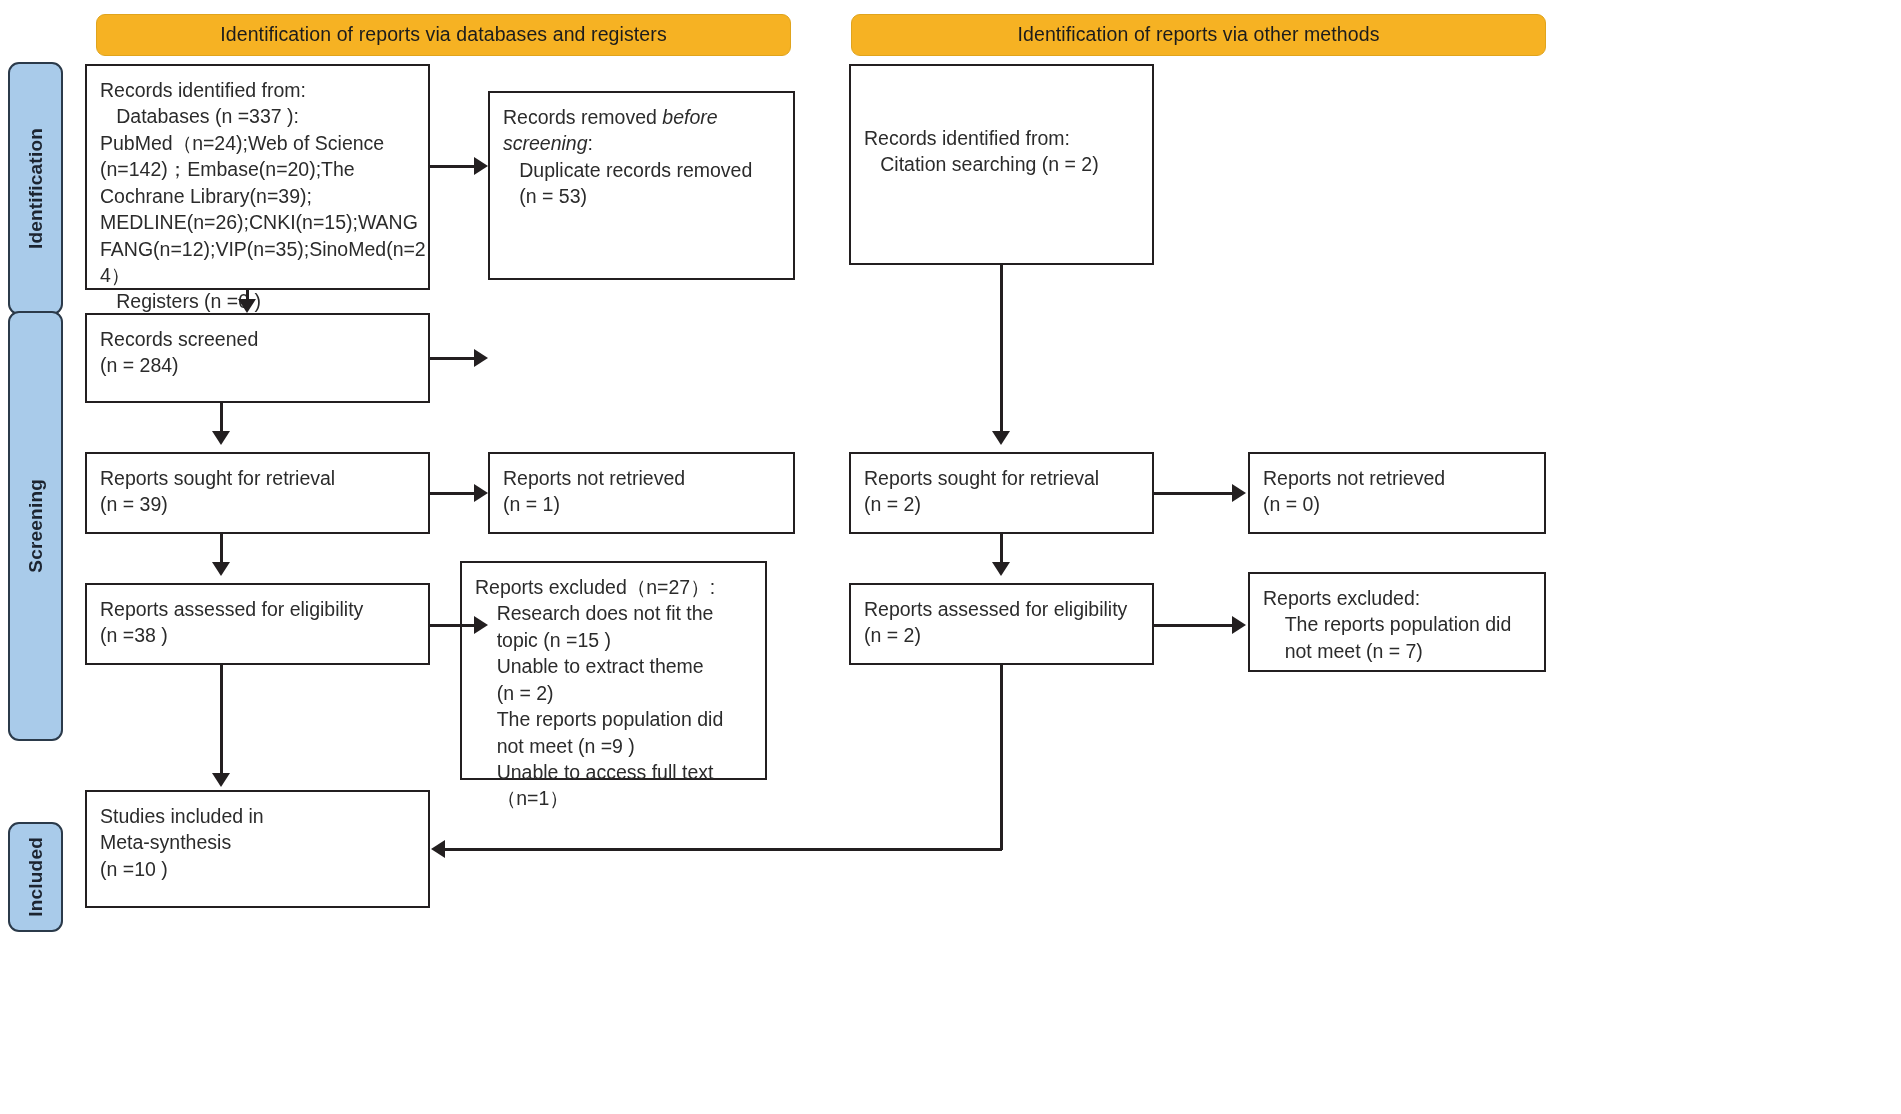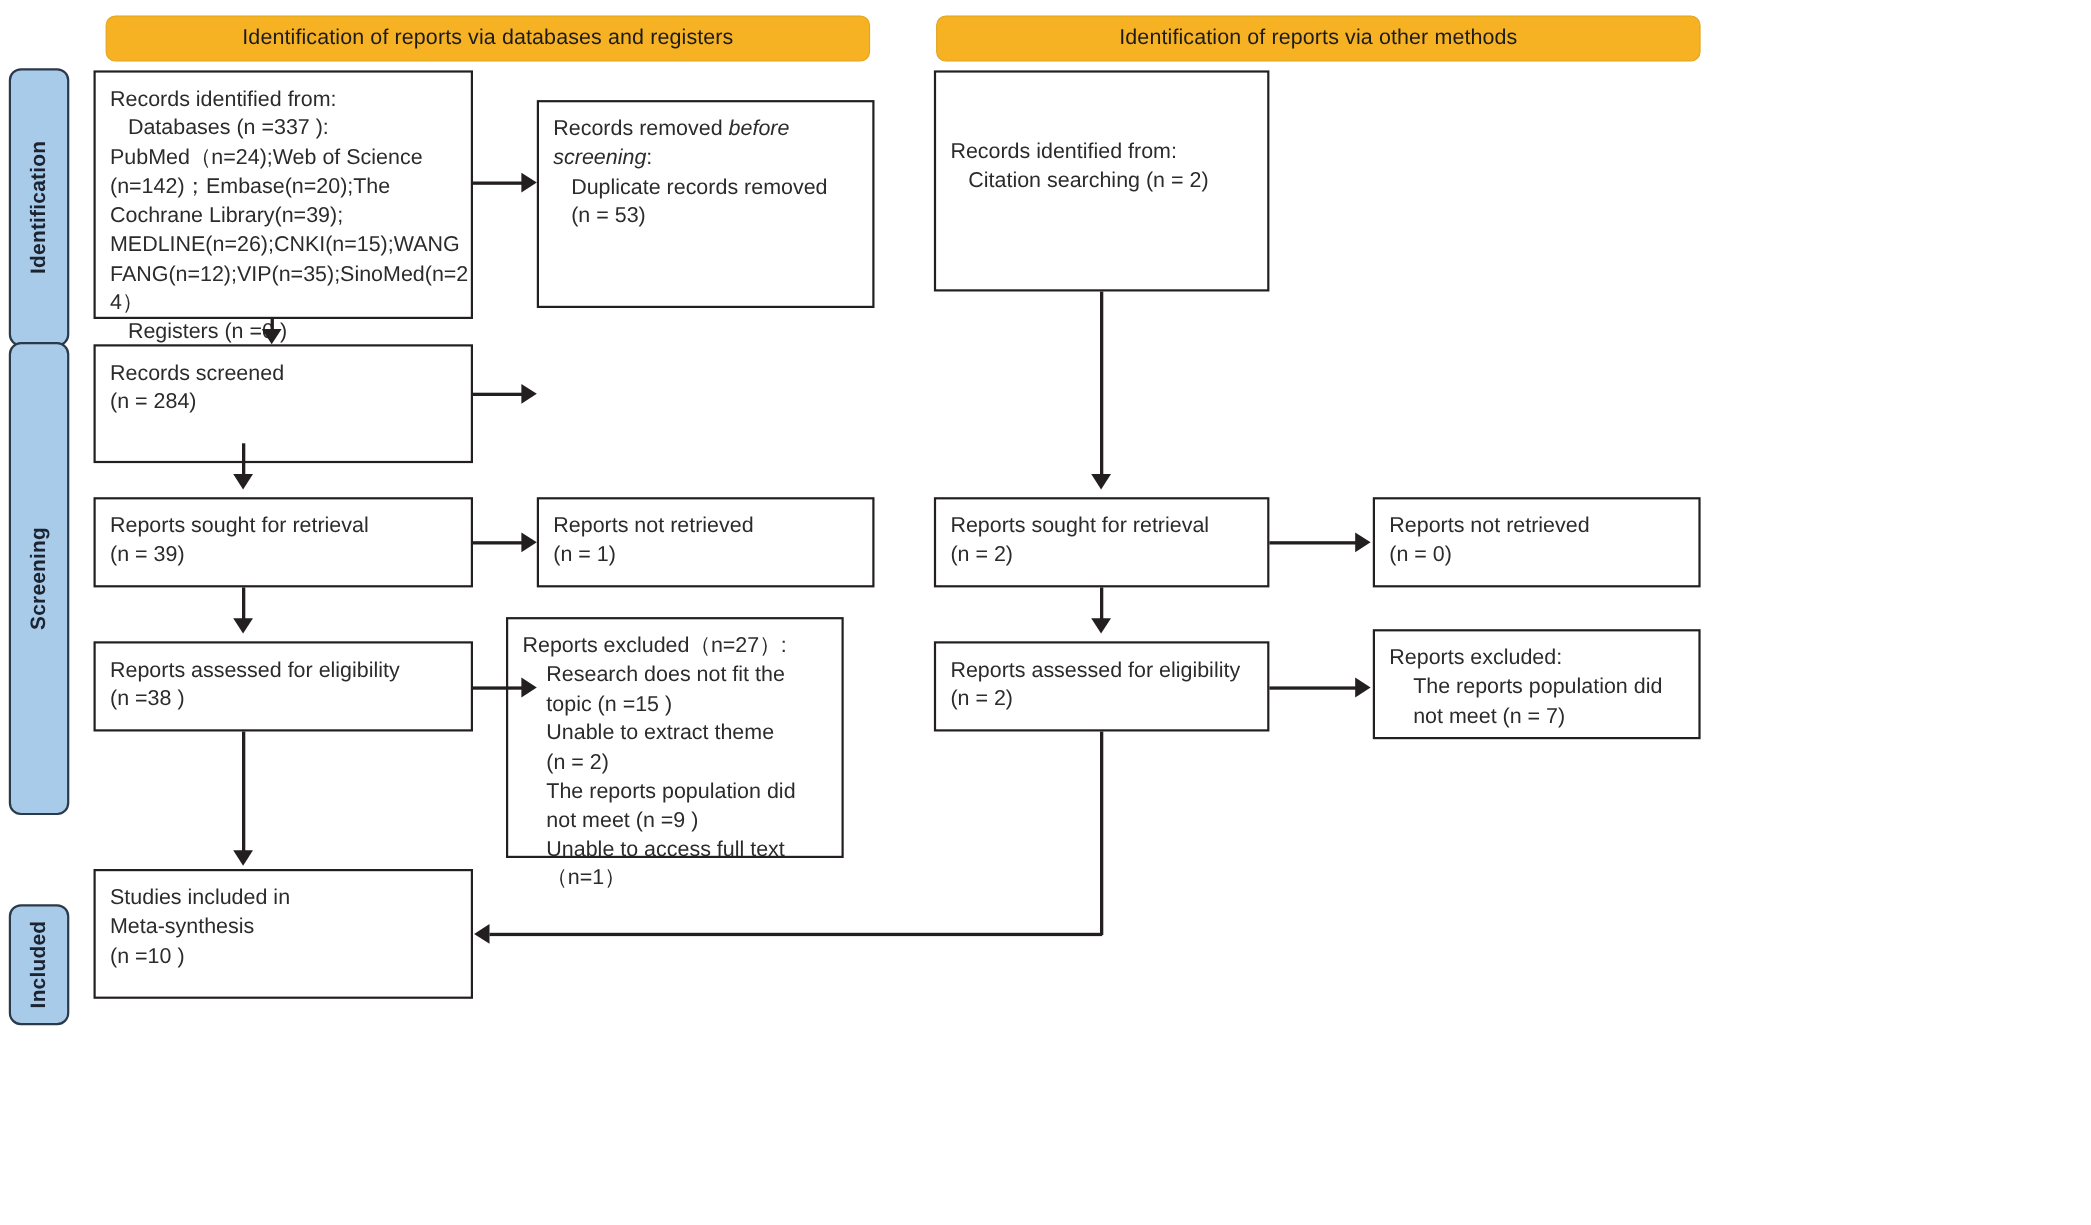--- a/index.html
+++ b/index.html
@@ -143,21 +143,21 @@
    Registers (n =0 )</span>
   </div>
 
   <div class="box" style="left:488px; top:64px; width:307px; height:189px;margin-top:27px;">
     <span class="txt" style="display:inline">Records removed </span><span class="txt it" style="display:inline">before
 screening</span><span class="txt" style="display:inline">:
    Duplicate records removed
    (n = 53)</span>
   </div>
 
-  <div class="box" style="left:85px; top:313px; width:345px; height:108px;">
+  <div class="box" style="left:85px; top:313px; width:345px; height:90px;">
     <span class="txt">Records screened
 (n = 284)</span>
   </div>
 
 
   <div class="box" style="left:85px; top:452px; width:345px; height:82px;">
     <span class="txt">Reports sought for retrieval
 (n = 39)</span>
   </div>
 

